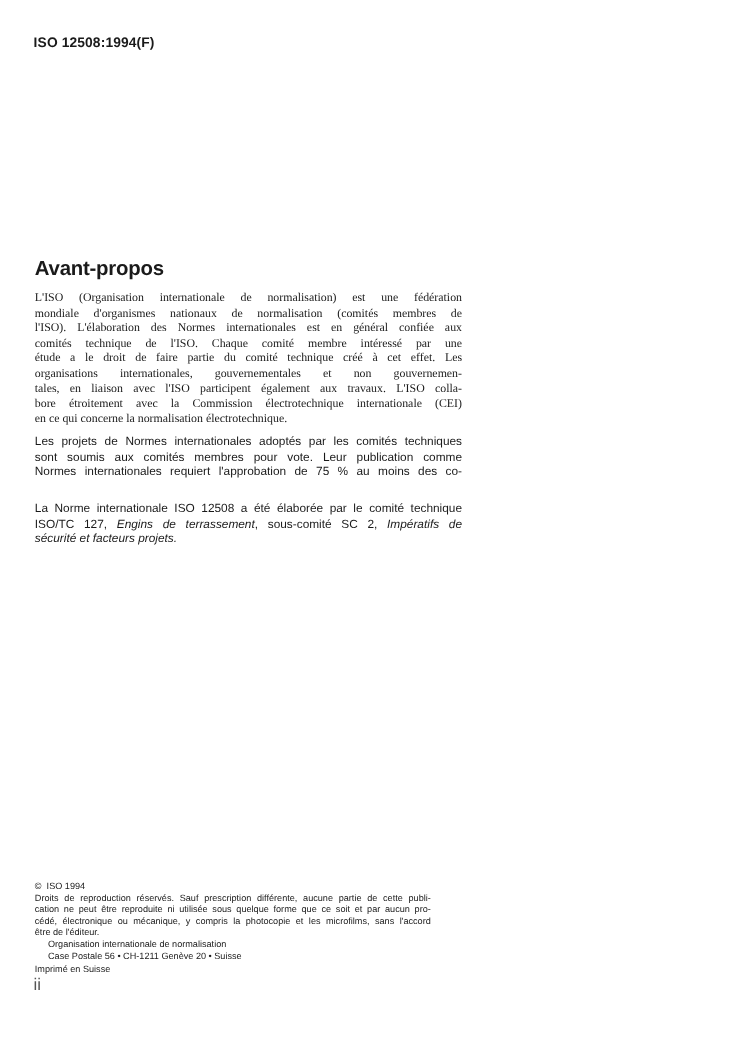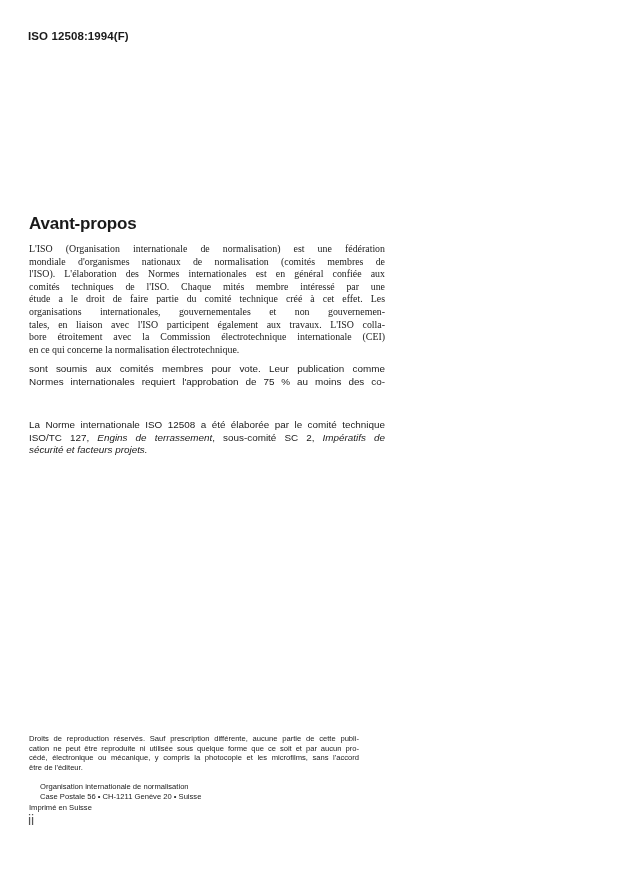--- a/index.html
+++ b/index.html
@@ -25,40 +25,42 @@
 <body>
 
 <div class="header">ISO 12508:1994(F)</div>
 
 <div class="title">Avant-propos</div>
 
 <div class="body-text" id="p1">
   <span class="line">L'ISO (Organisation internationale de normalisation) est une fédération</span>
   <span class="line">mondiale d'organismes nationaux de normalisation (comités membres de</span>
   <span class="line">l'ISO). L'élaboration des Normes internationales est en général confiée aux</span>
-  <span class="line">comités techniques de l'ISO. Chaque mités membre intéressé par une</span>
+  <span class="line">comités technique de l'ISO. Chaque comité membre intéressé par une</span>
   <span class="line">étude a le droit de faire partie du comité technique créé à cet effet. Les</span>
   <span class="line">organisations internationales, gouvernementales et non gouvernemen-</span>
   <span class="line">tales, en liaison avec l'ISO participent également aux travaux. L'ISO colla-</span>
   <span class="line">bore étroitement avec la Commission électrotechnique internationale (CEI)</span>
   <span class="line last">en ce qui concerne la normalisation électrotechnique.</span>
 </div>
 
 <div class="body-text" id="p2">
+  <span class="line">Les projets de Normes internationales adoptés par les comités techniques</span>
   <span class="line">sont soumis aux comités membres pour vote. Leur publication comme</span>
   <span class="line">Normes internationales requiert l'approbation de 75 % au moins des co-</span>
 </div>
 
 <div class="body-text" id="p3">
   <span class="line">La Norme internationale ISO 12508 a été élaborée par le comité technique</span>
   <span class="line"><span>ISO/TC 127, </span><em>Engins de terrassement</em><span>, sous-comité SC 2, </span><em>Impératifs de</em></span>
   <span class="line last"><em>sécurité et facteurs projets.</em></span>
 </div>
 
 <div class="footer" id="copyright">
+  <span class="line last"><span>©</span>&nbsp;&nbsp;<span>ISO 1994</span></span>
   <span class="line">Droits de reproduction réservés. Sauf prescription différente, aucune partie de cette publi-</span>
   <span class="line">cation ne peut être reproduite ni utilisée sous quelque forme que ce soit et par aucun pro-</span>
   <span class="line">cédé, électronique ou mécanique, y compris la photocopie et les microfilms, sans l'accord</span>
   <span class="line last">être de l'éditeur.</span>
 </div>
 
 <div class="footer" id="address">
   <span class="line">Organisation internationale de normalisation</span>
   <span class="line">Case Postale 56 • CH-1211 Genève 20 • Suisse</span>
 </div>

